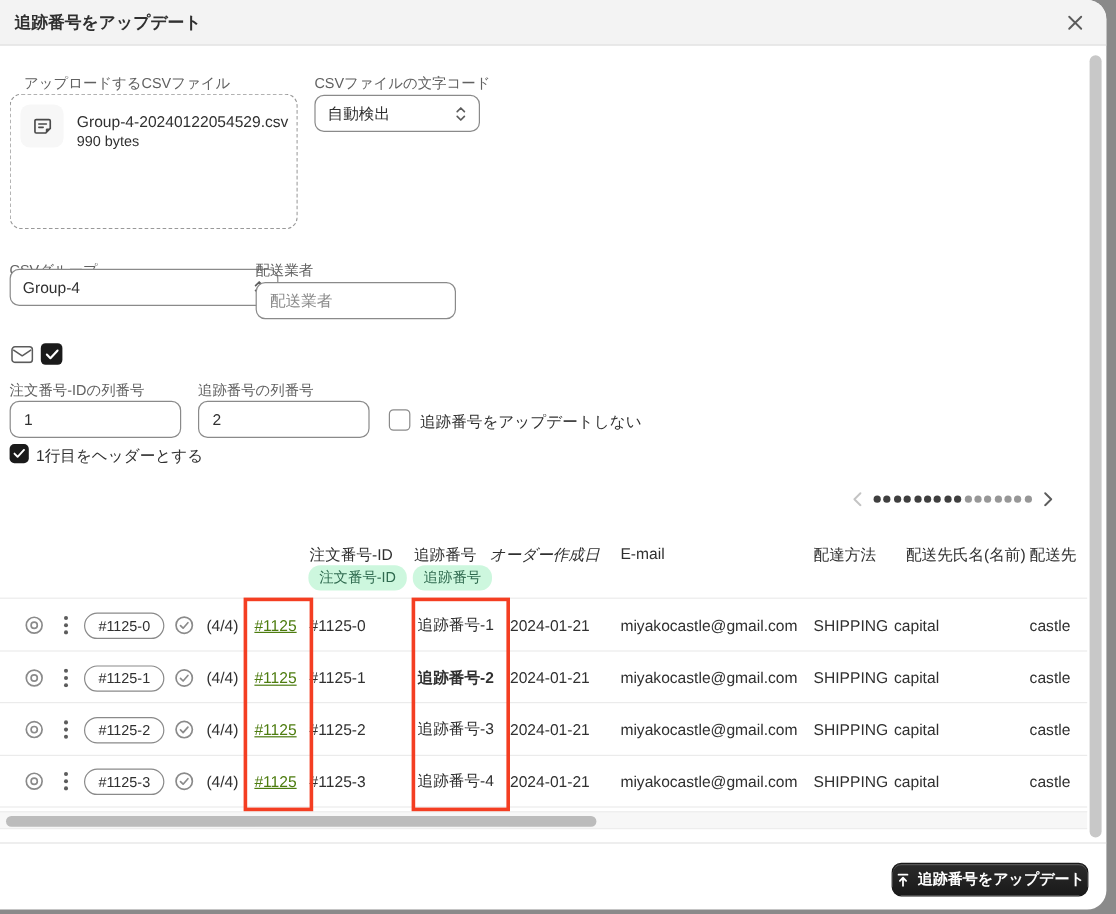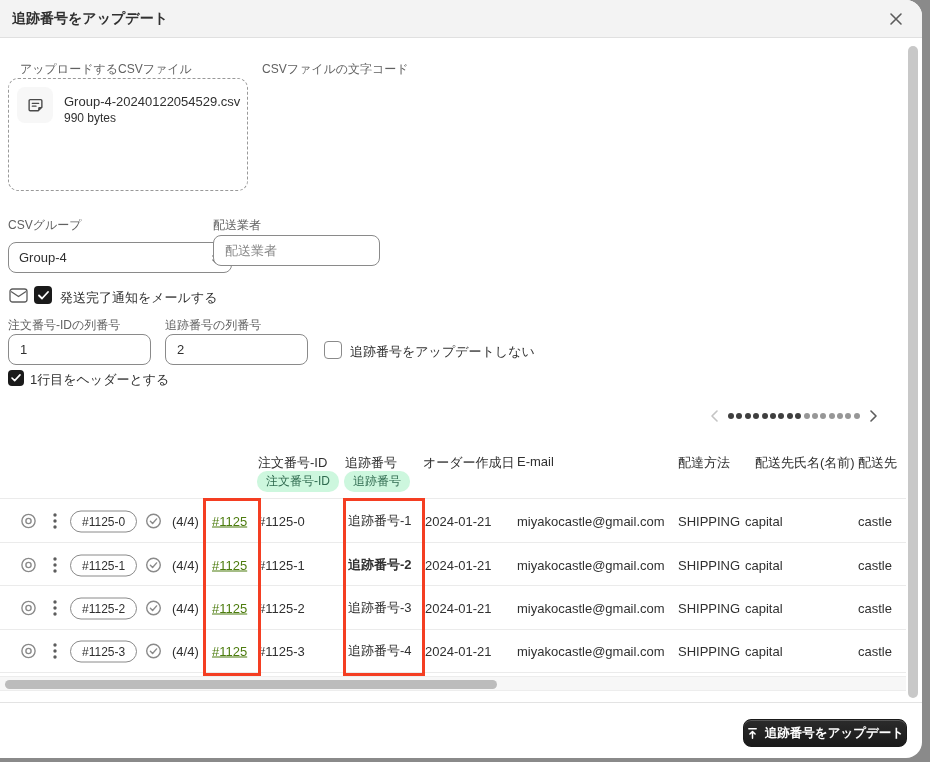--- a/index.html
+++ b/index.html
@@ -120,42 +120,47 @@
         <path d="M3 2.5 h10 a1 1 0 0 1 1 1 v6 l-3.5 3.5 h-7.5 a1 1 0 0 1 -1 -1 v-8.5 a1 1 0 0 1 1 -1 z" fill="none" stroke="#4a4a4a" stroke-width="1.3"></path>
         <path d="M5 6 h6 M5 8.6 h3.5" stroke="#4a4a4a" stroke-width="1.2" stroke-linecap="round"></path>
         <path d="M14 9.5 l-3.5 3.5 v-2.5 a1 1 0 0 1 1 -1 z" fill="#4a4a4a"></path>
       </svg>
     </div>
     <div class="file-name">Group-4-20240122054529.csv</div>
     <div class="file-size">990 bytes</div>
   </div>
 
   <div class="field-label" style="left:262px; top:61px;">CSVファイルの文字コード</div>
+  <div class="select-box" style="left:262px; top:79px; width:138px;">
+    <span class="sel-text">自動検出</span>
+    <svg width="10" height="14" viewBox="0 0 10 14">
+        <path d="M2 5 L5 2 L8 5 M2 9 L5 12 L8 9" fill="none" stroke="#5c5c5c" stroke-width="1.4" stroke-linecap="round" stroke-linejoin="round"></path>
+      </svg>
+  </div>
 
   <div class="field-label" style="left:8px; top:217px;">CSVグループ</div>
-  <div class="select-box" style="left:8px; top:242px; width:224px;justify-content:center;">
+  <div class="select-box" style="left:8px; top:224px; width:224px;justify-content:center;">
     <span class="sel-text">Group-4</span>
     <svg width="10" height="14" viewBox="0 0 10 14">
         <path d="M2 5 L5 2 L8 5 M2 9 L5 12 L8 9" fill="none" stroke="#5c5c5c" stroke-width="1.4" stroke-linecap="round" stroke-linejoin="round"></path>
       </svg>
   </div>
 
   <div class="field-label" style="left:213px; top:217px;">配送業者</div>
   <input class="text-input" style="left: 213px; top: 235px; width: 167px;" placeholder="配送業者">
 
   <svg style="position:absolute; left:9px; top:288px;" width="19" height="15" viewBox="0 0 19 15">
     <rect x="1" y="1" width="17" height="13" rx="2.5" fill="none" stroke="#5c5c5c" stroke-width="1.3"></rect>
     <path d="M2 3.5 L9.5 8.5 L17 3.5" fill="none" stroke="#5c5c5c" stroke-width="1.3" stroke-linejoin="round"></path>
   </svg>
   <div class="checkbox checked" style="left:34px; top:286px; width:18px; height:18px;">
     <svg width="11" height="9" viewBox="0 0 11 9">
         <path d="M1 4.5 L4 7.5 L10 1" fill="none" stroke="#fff" stroke-width="1.8" stroke-linecap="round" stroke-linejoin="round"></path>
       </svg>
   </div>
-  <div class="inline-label" style="left:60px; top:289px;">発送完了通知をメールする</div>
 
   <div class="field-label" style="left:8px; top:317px;">注文番号-IDの列番号</div>
   <input class="num-input" style="left: 8px; top: 334px; width: 143px;" value="1">
 
   <div class="field-label" style="left:165px; top:317px;">追跡番号の列番号</div>
   <input class="num-input" style="left: 165px; top: 334px; width: 143px;" value="2">
 
   <div class="checkbox unchecked" style="left:324px; top:341px; width:18px; height:18px;"></div>
   <div class="inline-label" style="left:350px; top:343px;">追跡番号をアップデートしない</div>
 
@@ -193,21 +198,21 @@
     <div class="page-chevron">
       <svg width="9" height="12" viewBox="0 0 9 12">
           <path d="M2 1 L7 6 L2 11" fill="none" stroke="#5c5c5c" stroke-width="1.6" stroke-linecap="round" stroke-linejoin="round"></path>
         </svg>
     </div>
   </div>
 
   <div class="table-area">
     <div class="th" style="left:258px;">注文番号-ID</div>
     <div class="th" style="left:345px;">追跡番号</div>
-    <div class="th" style="left:423px;">オーダー作成日</div>
+    <div class="th" style="left:408px;font-style:italic;">オーダー作成日</div>
     <div class="th" style="left:517px;">E-mail</div>
     <div class="th" style="left:678px;">配達方法</div>
     <div class="th" style="left:745px;padding-left:10px;">配送先氏名(名前)</div>
     <div class="th" style="left:858px;">配送先</div>
     <div class="th-badge" style="left:257px; background:#cdf7de; color:#2f6a4f;">注文番号-ID</div>
     <div class="th-badge" style="left:344px; background:#cdf7de; color:#2f6a4f;">追跡番号</div>
 
     <div class="trow" style="top:60px;">
       <span class="cell icon-btn" style="left:20px;">
           <svg width="17" height="17" viewBox="0 0 17 17">

